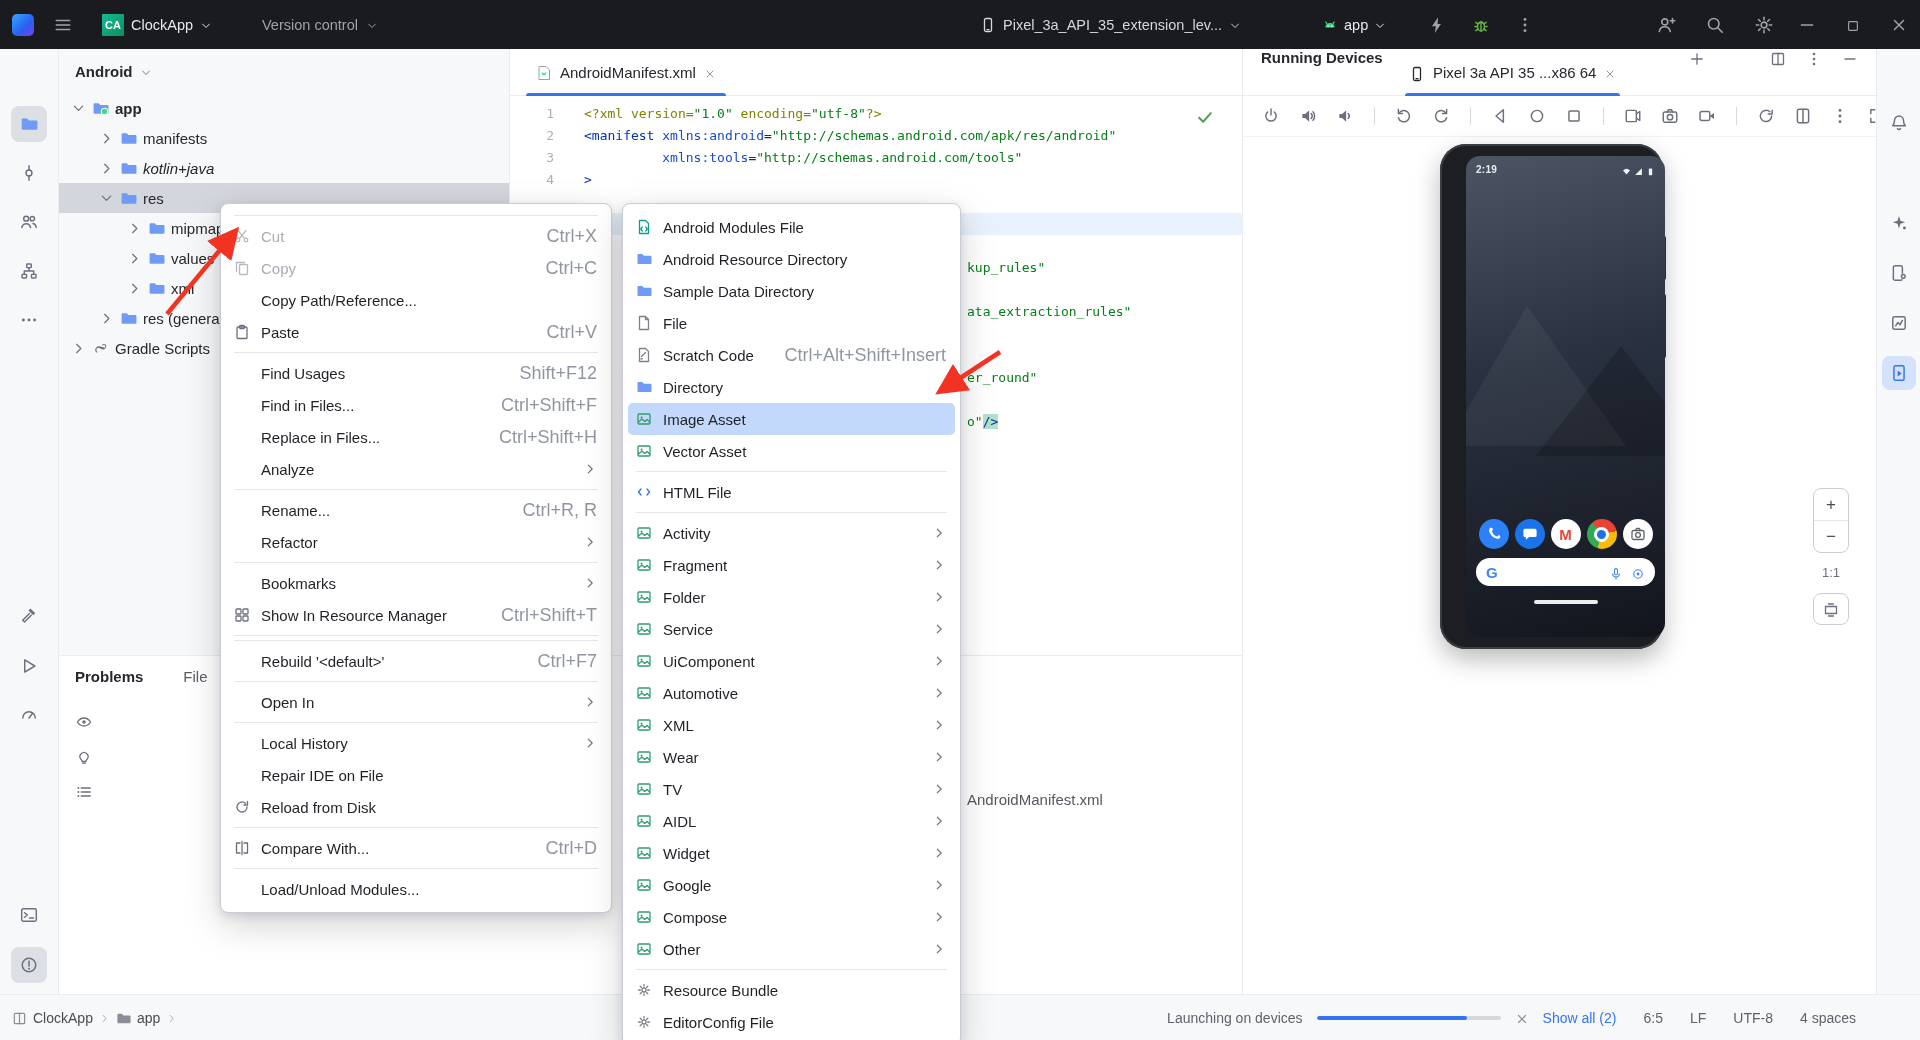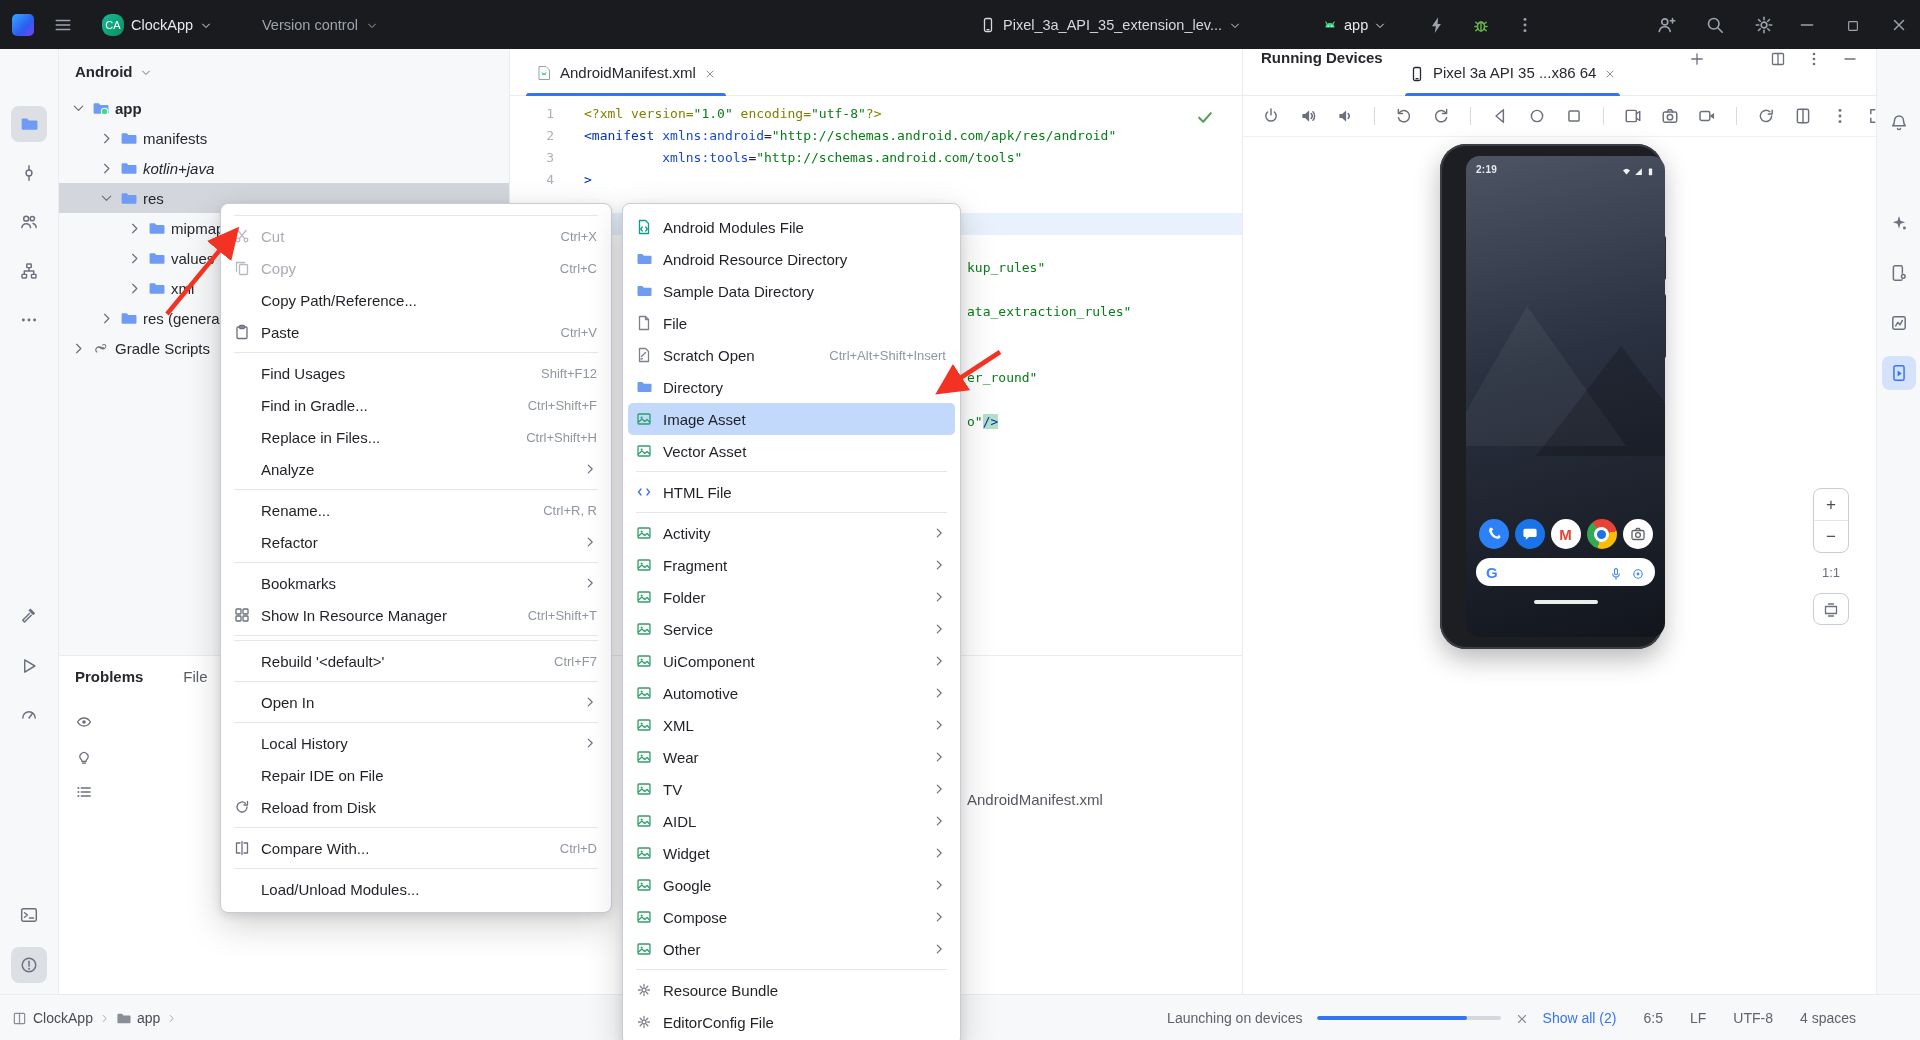--- a/index.html
+++ b/index.html
@@ -12,21 +12,21 @@
 svg.ic12{width:12px;height:12px}
 .s{fill:none;stroke:currentColor;stroke-width:1.3;stroke-linecap:round;stroke-linejoin:round}
 
 
 .titlebar{position:absolute;left:0;top:0;width:1920px;height:49px;background:#1a1b1f;color:#dfe1e5;z-index:10}
 .tbi{position:absolute;top:0;height:49px;display:flex;align-items:center;gap:8px;color:#9da2ac;font-size:14.5px}
 .tb-logo{left:12px}
 .logo-sq{width:22px;height:22px;border-radius:5px;background:linear-gradient(135deg,#35a7ff,#2b5df0 60%,#7b3ff0)}
 .tb-burger{left:54px}
 .tb-proj{left:102px;gap:7px;color:#e7e9ee}
-.badge{width:22px;height:22px;border-radius:9px;background:linear-gradient(135deg,#16b998,#0a8f5c);color:#fff;font-size:11px;font-weight:400;display:flex;align-items:center;justify-content:center}
+.badge{width:22px;height:22px;border-radius:1px;background:linear-gradient(135deg,#16b998,#0a8f5c);color:#fff;font-size:11px;font-weight:700;display:flex;align-items:center;justify-content:center}
 .tb-vcs{left:262px}
 .tb-device{left:980px;gap:7px;color:#d5d8df}
 .tb-app{left:1322px;gap:6px;color:#e7e9ee}
 .tb-run{left:1428px;gap:26px}
 .tb-acts{right:146px;gap:29px}
 .tb-wins{right:12px;gap:30px}
 .tbtn{display:flex;align-items:center;justify-content:center}
 
 
 .stripe-l{position:absolute;left:0;top:49px;width:59px;height:945px;background:#f7f8fa;border-right:1px solid #ebecf0;z-index:3}
@@ -132,21 +132,21 @@
 .sb-link{color:#3574f0}
 .sb-stat{margin-left:13px}
 
 
 .menu{position:absolute;background:#fff;border:1px solid #c8ccd4;border-radius:8px;padding:7px 0;box-shadow:0 12px 36px rgba(0,0,0,.18),0 3px 10px rgba(0,0,0,.10);z-index:40}
 #ctxMenu{left:220px;top:203px;width:392px}
 #subMenu{left:622px;top:203px;width:339px;z-index:41}
 .mi{height:32px;display:flex;align-items:center;margin:0 5px;padding:0 9px 0 8px;border-radius:5px;color:#1f2126;font-size:15px}
 .mic{width:27px;display:flex;align-items:center;flex:none}
 .mlab{white-space:nowrap}
-.msh{margin-left:auto;color:#9096a1;font-size:13px;padding-left:22px;white-space:nowrap}
+.msh{margin-left:auto;color:#9096a1;font-size:18px;padding-left:22px;white-space:nowrap}
 svg.marr{margin-left:auto;color:#6c707e;width:14px;height:14px}
 .msep{height:1px;background:#e5e7ec;margin:4px 13px}
 .msel{background:#3b76e8;color:#fff}
 .msel svg.marr{color:#fff}
 .mdis{color:#a9acb4}
 .msoft{background:#c3d9fb}
 .mi .mic svg{color:#6c707e}
 .mdis .mic svg{color:#b6b9c0}
 .mi .mic svg.mi-folder{color:#6f9bf5}
 .mi .mic svg.mi-asset{color:#2e9e6b}
@@ -816,21 +816,21 @@
       <span class="msh">Ctrl+V</span>
     </div>
     <div class="msep"></div>
     <div class="mi">
       <span class="mic"></span>
       <span class="mlab">Find Usages</span>
       <span class="msh">Shift+F12</span>
     </div>
     <div class="mi">
       <span class="mic"></span>
-      <span class="mlab">Find in Gradle...</span>
+      <span class="mlab">Find in Files...</span>
       <span class="msh">Ctrl+Shift+F</span>
     </div>
     <div class="mi">
       <span class="mic"></span>
       <span class="mlab">Replace in Files...</span>
       <span class="msh">Ctrl+Shift+H</span>
     </div>
     <div class="mi">
       <span class="mic"></span>
       <span class="mlab">Analyze</span>
@@ -958,21 +958,21 @@
       </span>
       <span class="mlab">File</span>
     </div>
     <div class="mi">
       <span class="mic">
         <svg class="ic mi-scratch" viewBox="0 0 16 16">
           <path d="M3.5 1.5h6l3 3v10h-9z" class="s"></path>
           <path d="M5.5 9.5l4-4M5 12l1.5-.4" class="s"></path>
         </svg>
       </span>
-      <span class="mlab">Scratch Open</span>
+      <span class="mlab">Scratch Code</span>
       <span class="msh">Ctrl+Alt+Shift+Insert</span>
     </div>
     <div class="mi">
       <span class="mic">
         <svg class="ic mi-folder" viewBox="0 0 16 16">
           <path d="M1.5 4a1 1 0 0 1 1-1h3.8l1.6 1.8h6.6a1 1 0 0 1 1 1V12a1 1 0 0 1-1 1h-12a1 1 0 0 1-1-1z" fill="currentColor"></path>
         </svg>
       </span>
       <span class="mlab">Directory</span>
     </div>

